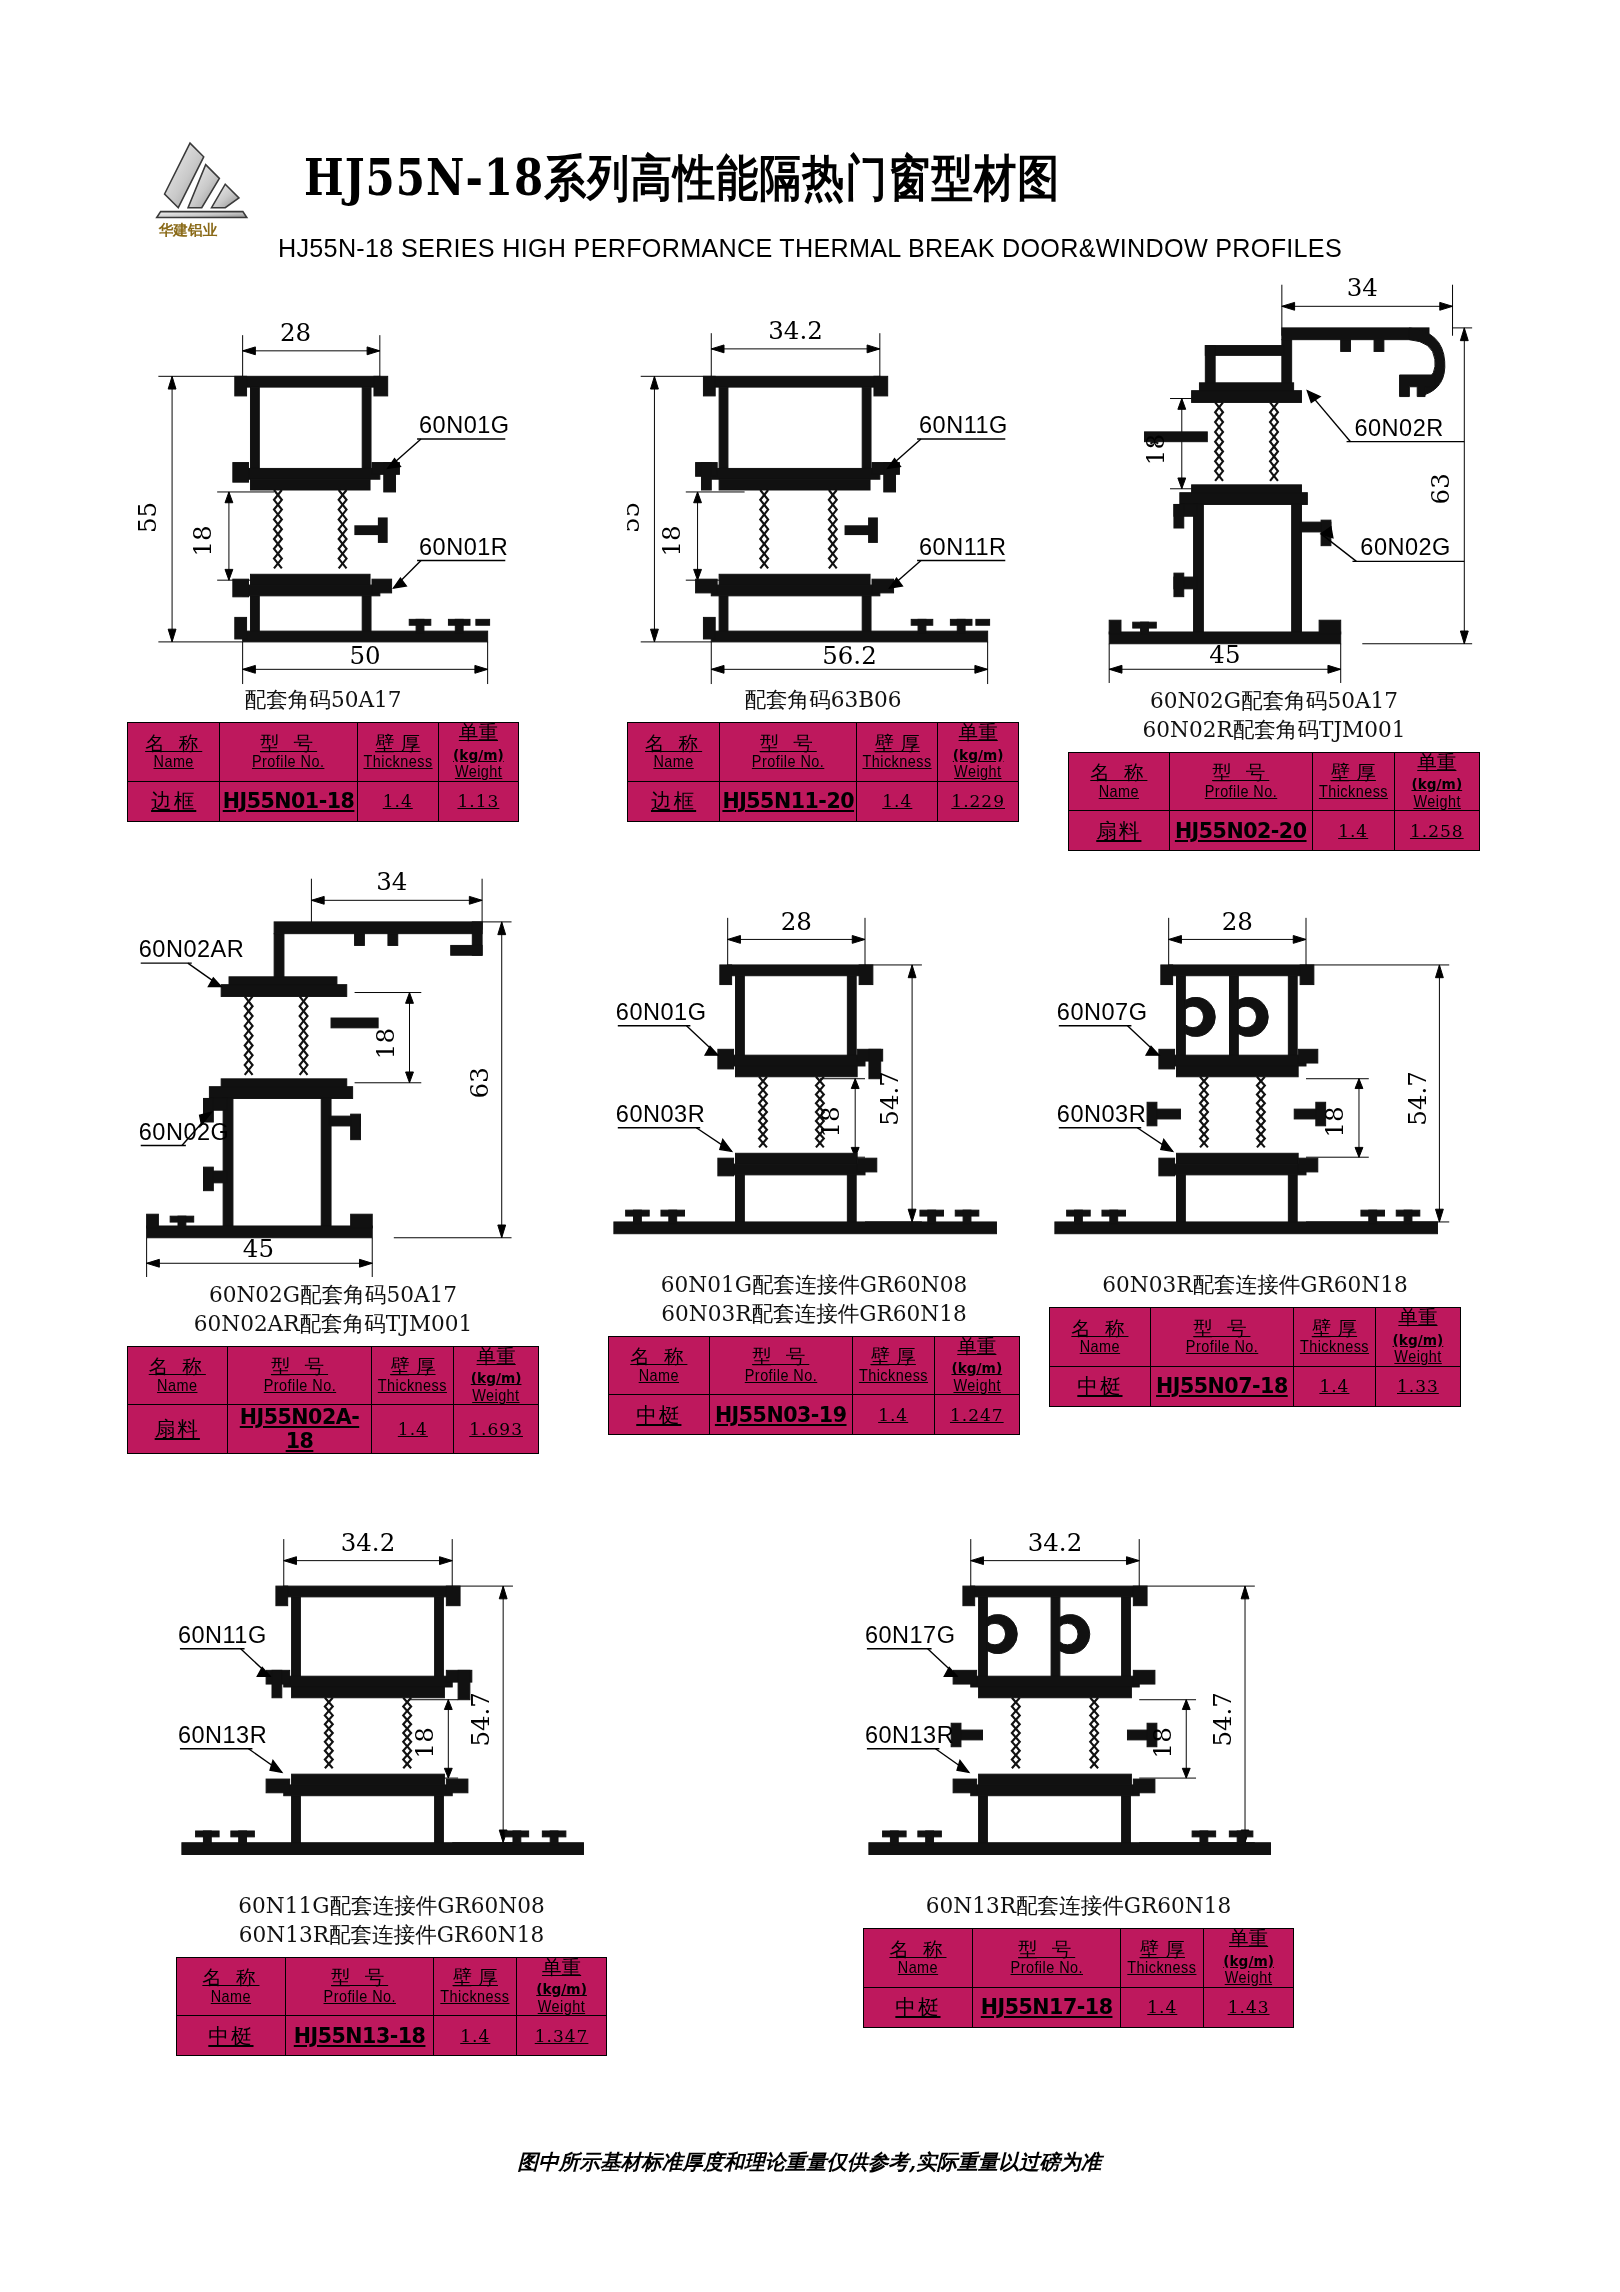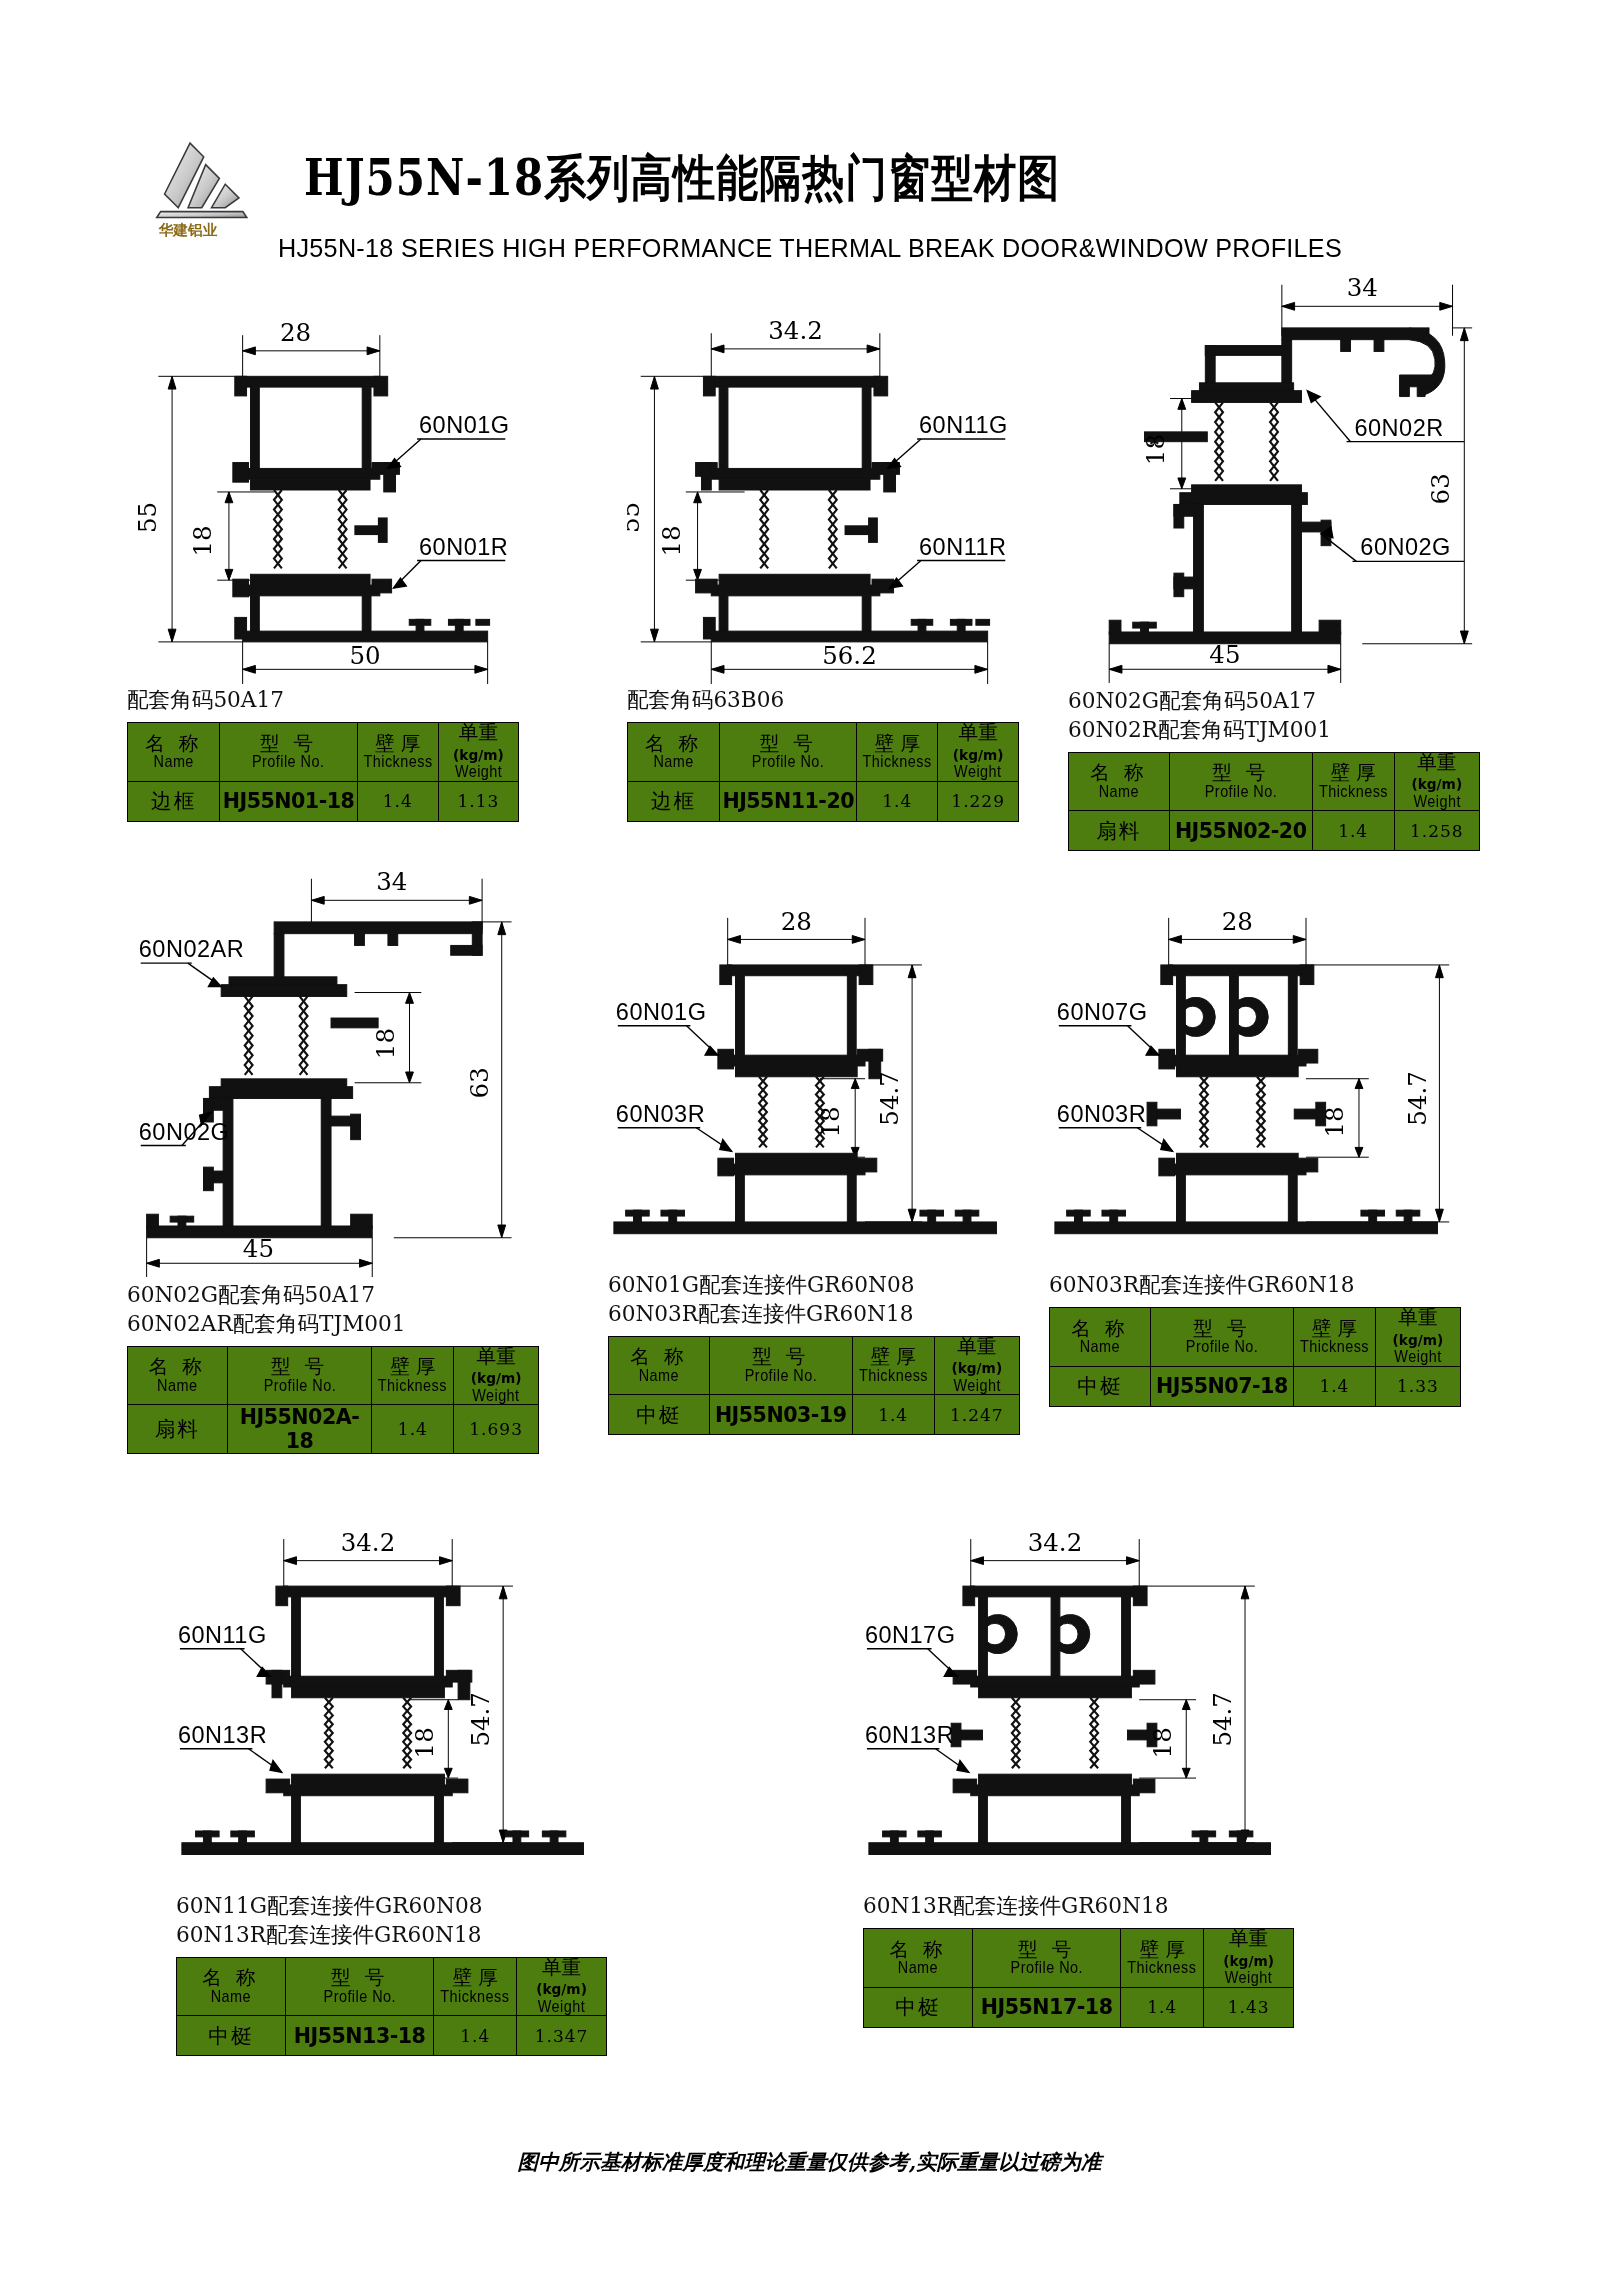--- a/index.html
+++ b/index.html
@@ -43,33 +43,34 @@
     transform:scaleX(.95);
     color:#000;
   }
 
   
   .cell{position:absolute;}
   .dwg{position:relative;}
   .dwg svg{display:block;}
 
   .caption{
-    text-align:left;
+    text-align:center;
     font-family:"DejaVu Serif",serif;
     font-size:21.6px;
     line-height:1.32;
     white-space:nowrap;
     color:#111;
   }
 
   
   table.spec{
     border-collapse:collapse;
     margin:7.8px auto 0 auto;
-    background:#4d7c0f;
+    background:#be185d;
+    text-decoration:underline;
   }
   table.spec td{
     border:1.6px solid #000;
     text-align:center;
     vertical-align:middle;
     padding:0;
     font-family:"DejaVu Serif",serif;
   }
   table.spec .hdr{height:49px;line-height:1.05;}
   table.spec .hz{

